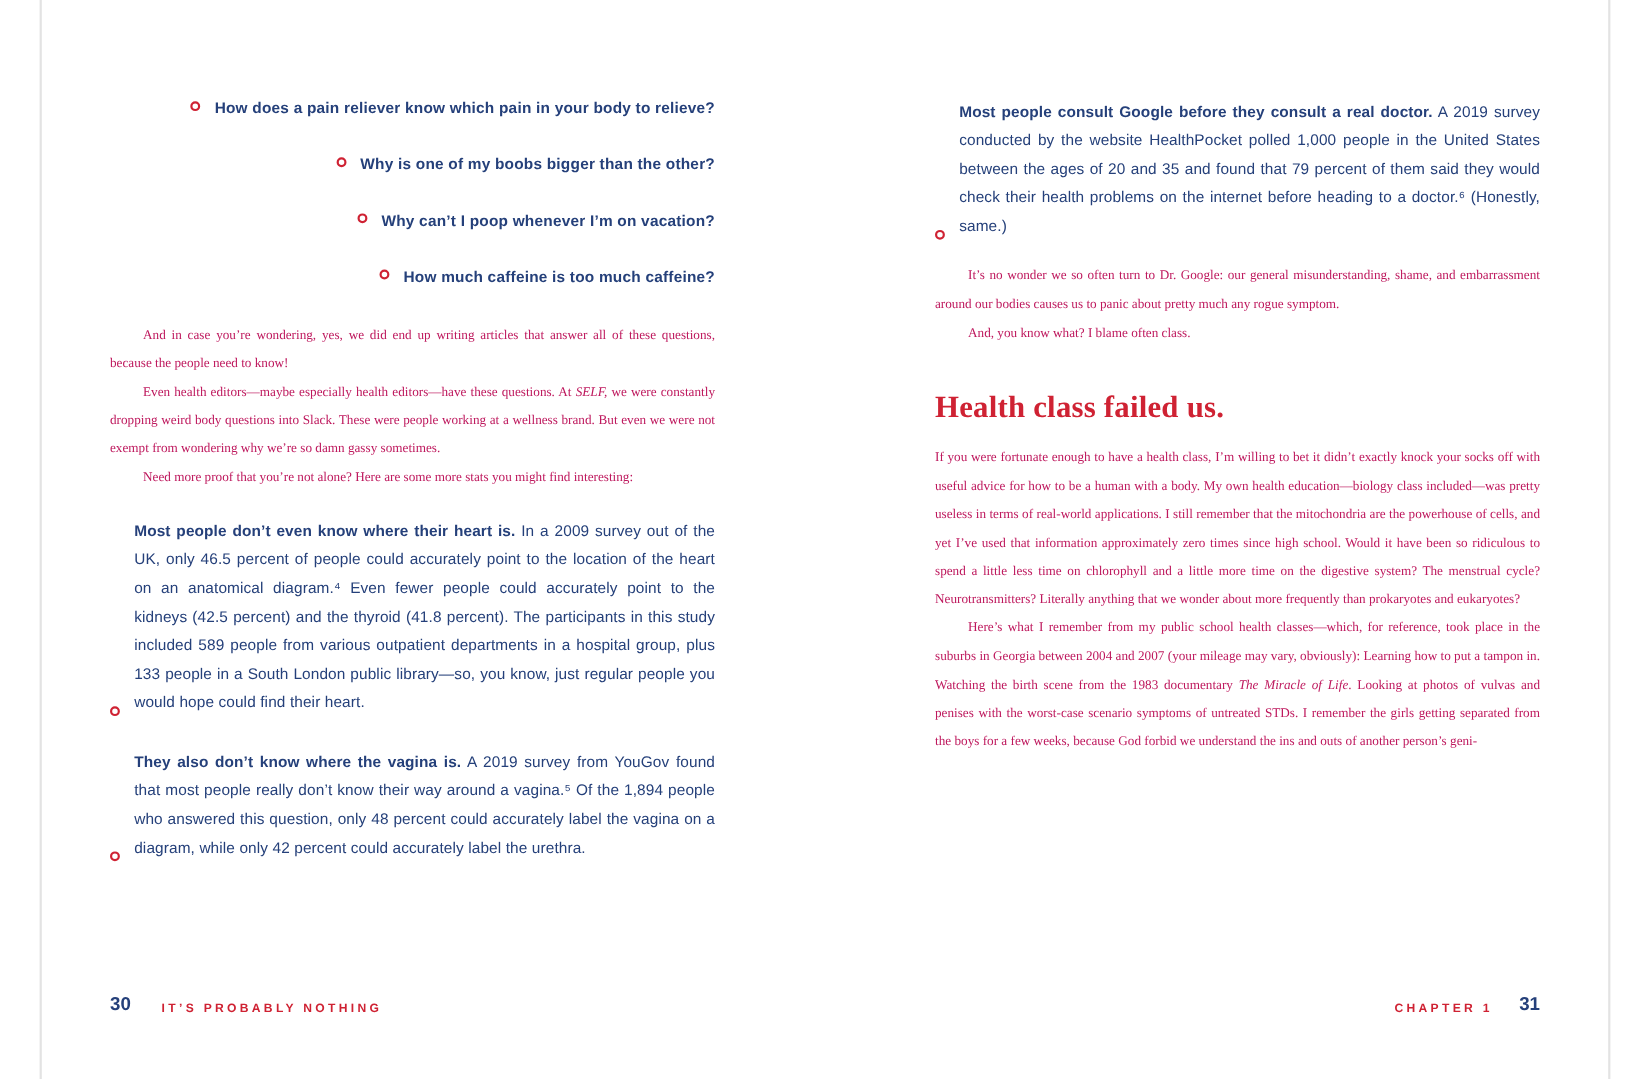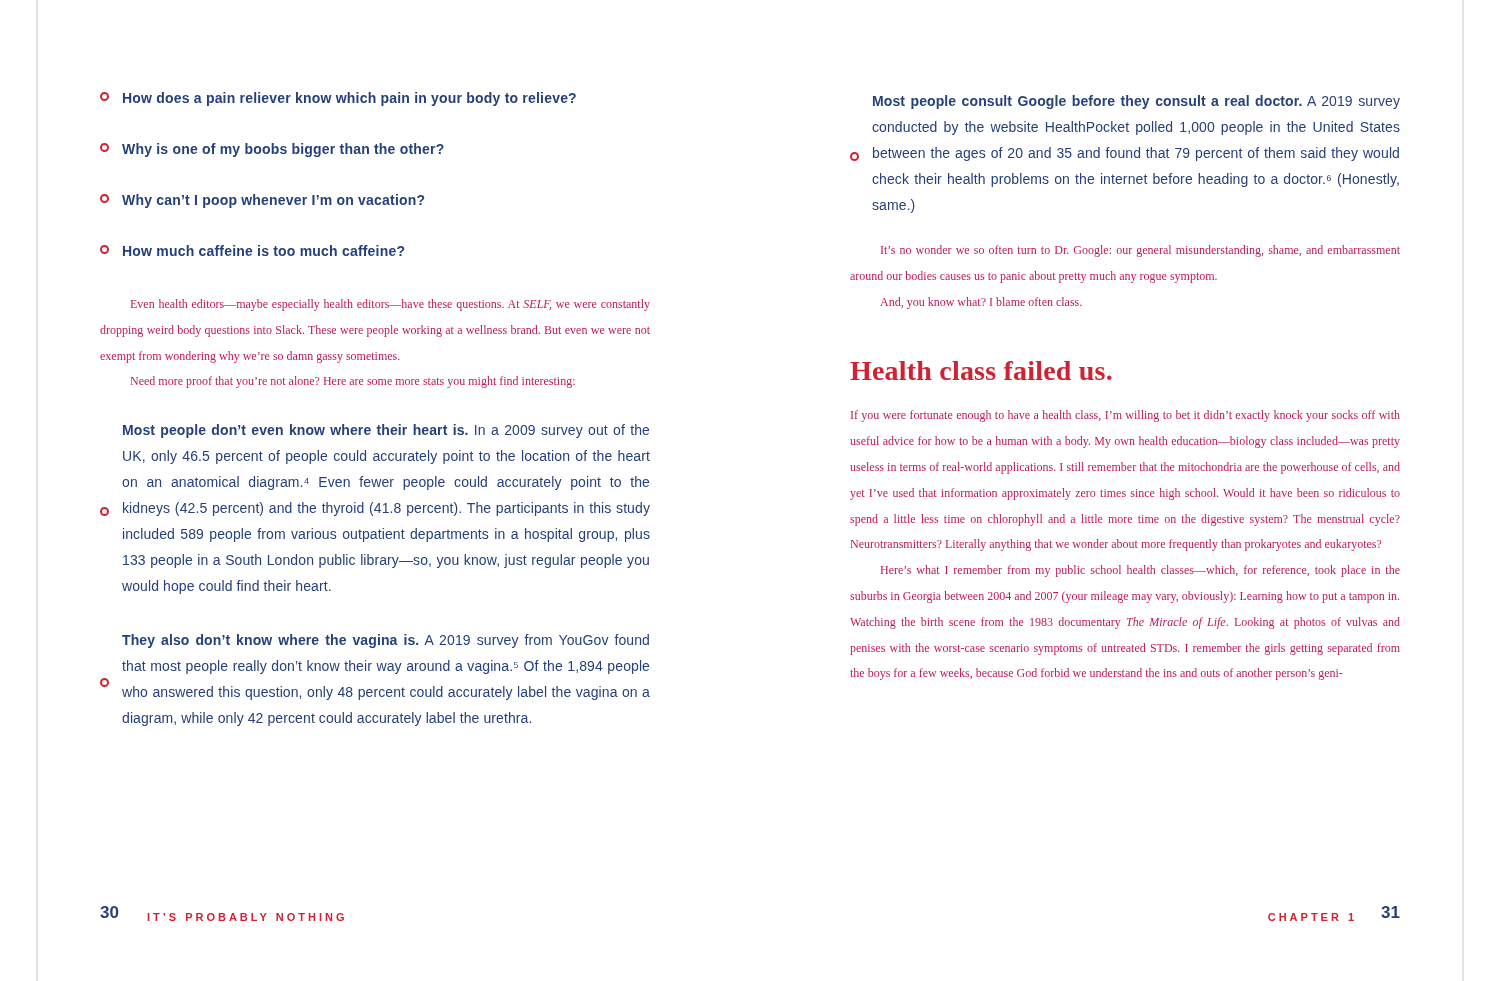--- a/index.html
+++ b/index.html
@@ -43,20 +43,21 @@
     margin-top: 4px;
   }
 
   
   .questions { list-style: none; margin-bottom: 30px; }
   .questions li {
     display: flex;
     gap: 13px;
     align-items: flex-start;
     margin-bottom: 31px;
+    justify-content: flex-end;
   }
   .q-text {
     font-family: "Liberation Sans", sans-serif;
     font-weight: bold;
     font-size: 14px;
     line-height: 20px;
     color: #25407a;
     letter-spacing: 0.2px;
   }
 
@@ -67,21 +68,21 @@
     color: #be185d;
     text-align: justify;
   }
   .indent { text-indent: 30px; }
 
   
   .stats { list-style: none; margin-top: 22px; }
   .stats li {
     display: flex;
     gap: 13px;
-    align-items: center;
+    align-items: flex-end;
     margin-bottom: 28px;
   }
   .stats .ring { margin-top: 7px; }
   .stat-text {
     font-family: "Liberation Sans", sans-serif;
     font-size: 14px;
     line-height: 26px;
     color: #25407a;
     text-align: justify;
     letter-spacing: 0.1px;
@@ -152,20 +153,21 @@
       <li>
         <span class="ring"></span>
         <div class="q-text">Why can’t I poop whenever I’m on vacation?</div>
       </li>
       <li>
         <span class="ring"></span>
         <div class="q-text">How much caffeine is too much caffeine?</div>
       </li>
     </ul>
 
+    <p class="body-para indent">And in case you’re wondering, yes, we did end up writing articles that answer all of these questions, because the people need to know!</p>
 
     <p class="body-para indent"><span>Even health editors—maybe especially health editors—have these questions. At </span><em>SELF,</em><span> we were constantly dropping weird body questions into Slack. These were people working at a wellness brand. But even we were not exempt from wondering why we’re so damn gassy sometimes.</span></p>
 
     <p class="body-para indent">Need more proof that you’re not alone? Here are some more stats you might find interesting:</p>
 
     <ul class="stats">
       <li>
         <span class="ring"></span>
         <div class="stat-text"><b>Most people don’t even know where their heart is.</b><span> In a 2009 survey out of the UK, only 46.5 percent of people could accurately point to the location of the heart on an anatomical diagram.⁴ Even fewer people could accurately point to the kidneys (42.5 percent) and the thyroid (41.8 percent). The participants in this study included 589 people from various outpatient departments in a hospital group, plus 133 people in a South London public library—so, you know, just regular people you would hope could find their heart.</span></div>
       </li>

